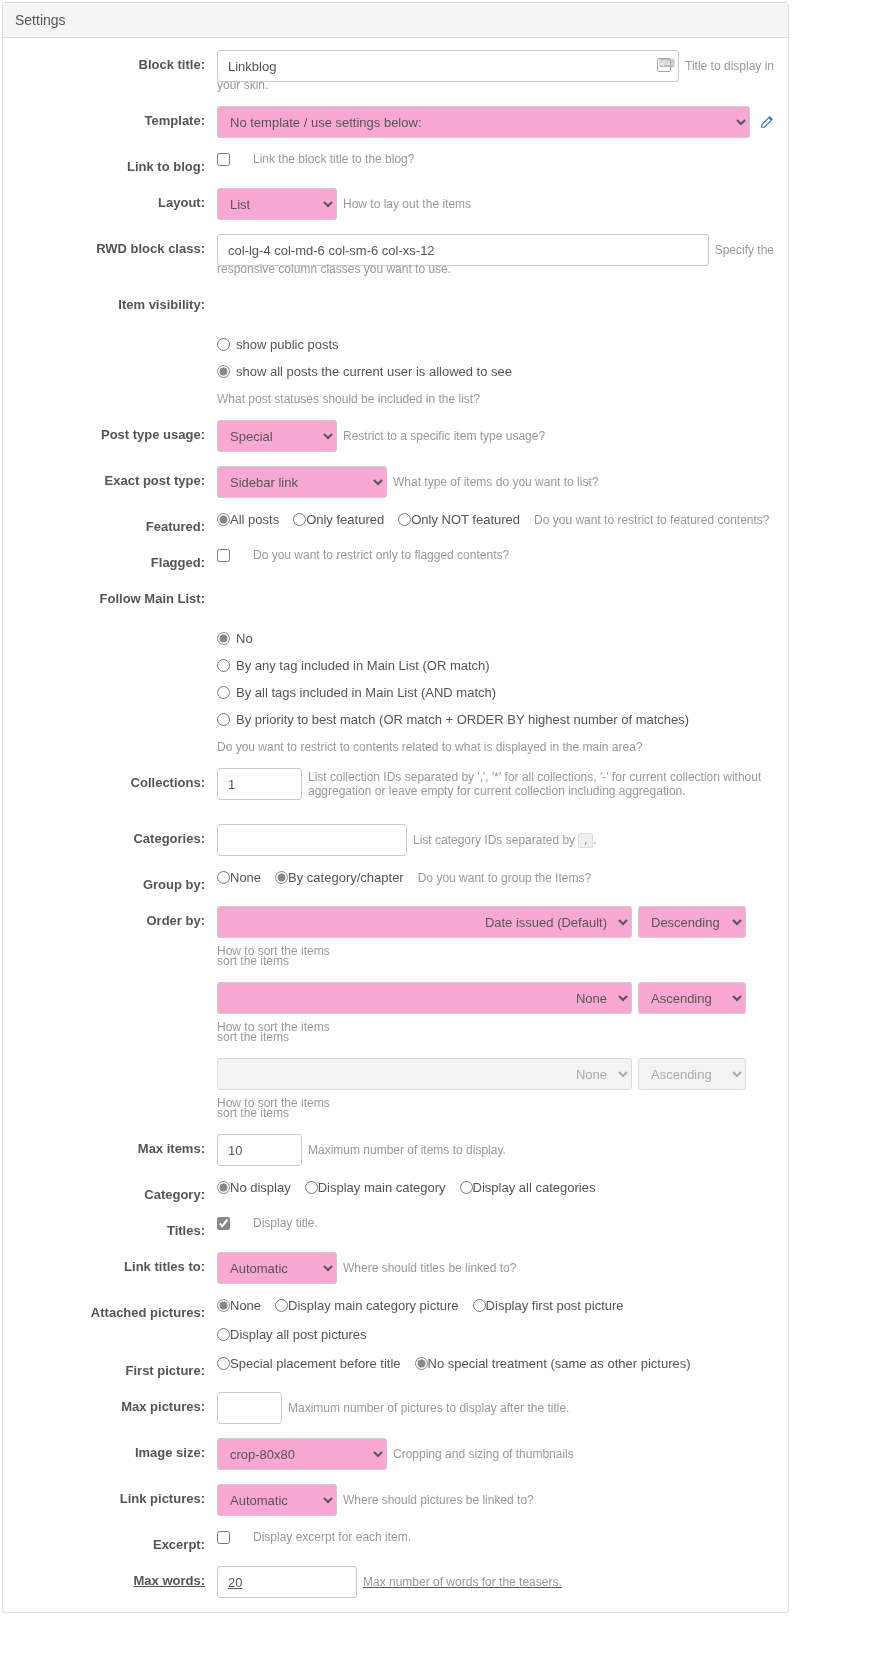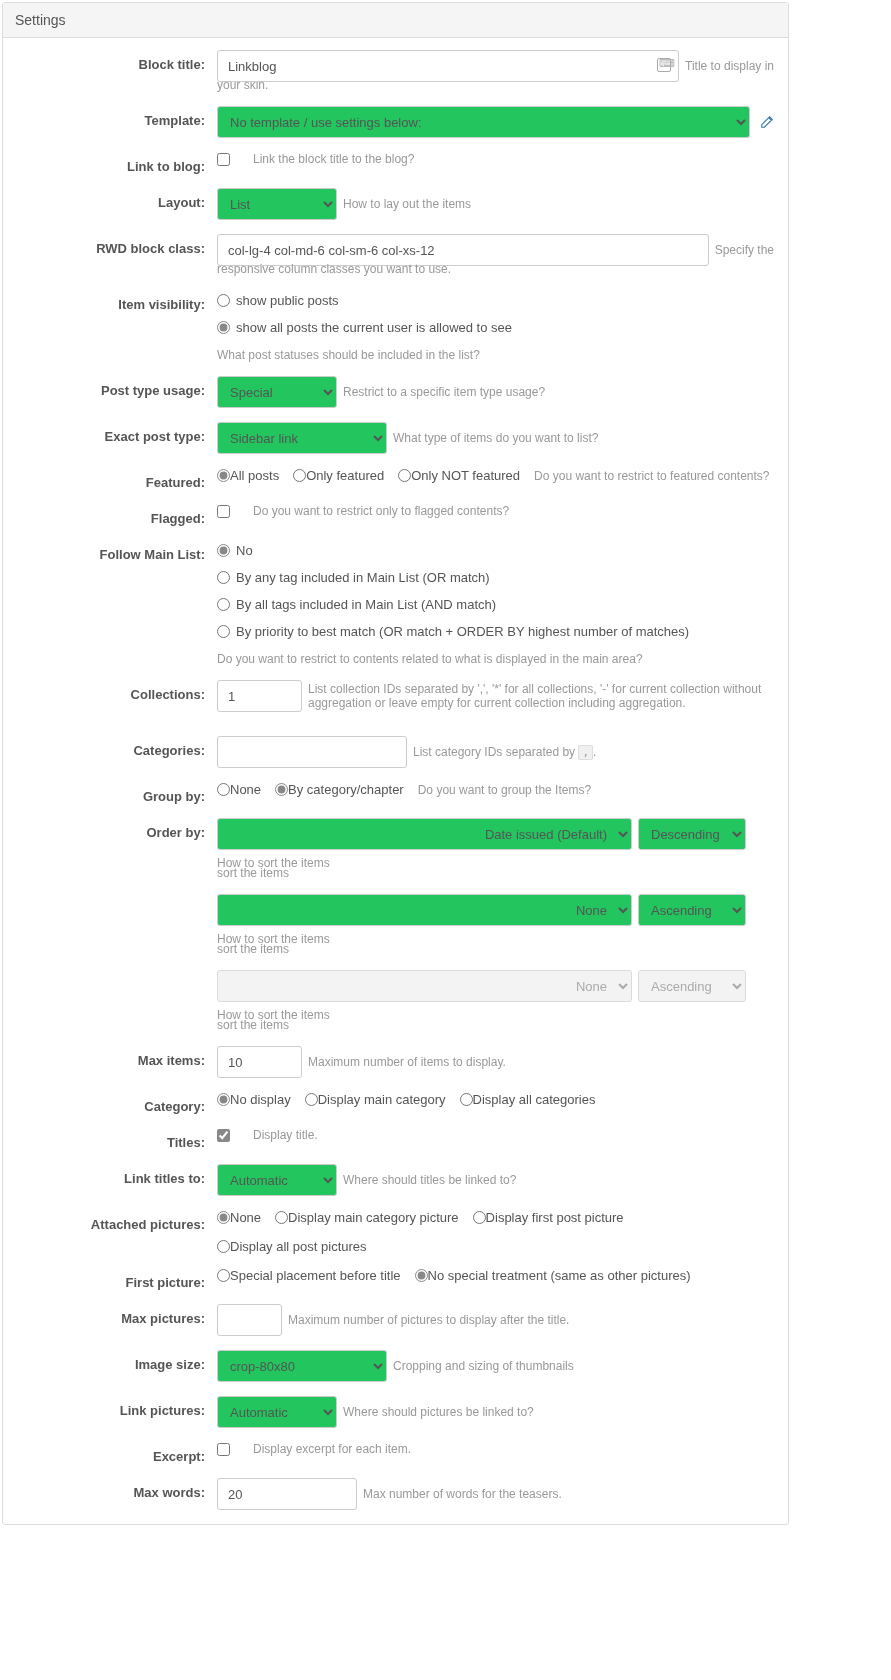--- a/index.html
+++ b/index.html
@@ -4,30 +4,30 @@
 <style>
 * { box-sizing: border-box; margin: 0; padding: 0; }
 body { font-family: -apple-system, BlinkMacSystemFont, "Segoe UI", Arial, sans-serif; font-size: 13px; color: #555; background: #fff; padding: 2px; }
 .panel { border: 1px solid #ddd; border-radius: 3px; width: 787px; }
 .panel-header { background: #f5f5f5; border-bottom: 1px solid #ddd; padding: 9px 12px; font-size: 14px; color: #555; }
 .panel-body { padding: 12px 14px 14px; }
 .row { display: flex; align-items: flex-start; margin-bottom: 14px; }
 .row.tight { margin-bottom: 6px; }
 .label-col { width: 200px; flex-shrink: 0; text-align: right; padding-right: 12px; font-weight: 700; color: #555; padding-top: 7px; }
 .input-col { flex: 1; display: flex; flex-wrap: wrap; align-items: center; gap: 6px; }
-.input-col.stack { flex-direction: column; align-items: stretch; }
+.input-col.stack { flex-direction: column; align-items: stretch; margin-top: 44px; }
 .help-inline { font-size: 12px; color: #999; }
 .help-block { font-size: 12px; color: #999; width: 100%; margin-top: 4px; }
 .help-block-offset { margin-left: 200px; font-size: 12px; color: #999; margin-top: -10px; margin-bottom: 14px; width: calc(100% - 220px); }
 input[type=text] { border: 1px solid #ccc; border-radius: 3px; padding: 6px 10px; font-size: 13px; color: #555; height: 32px; }
 input.w-full { flex: 1; }
 input.w-sm { width: 85px; }
 input.w-sm2 { width: 65px; }
 input.w-md { width: 190px; }
-select { border: 1px solid #ccc; border-radius: 3px; padding: 5px 8px; font-size: 13px; color: #555; background: #22c55e; height: 32px; }
+select { border: 1px solid #ccc; border-radius: 3px; padding: 5px 8px; font-size: 13px; color: #555; background: #f9a8d4; height: 32px; }
 select.w-sm { width: 120px; }
 select.w-md { width: 170px; }
 select.w-lg { width: 415px; text-align: right; }
 select.w-full { flex: 1; }
 select.w-order { width: 108px; }
 select.disabled { background: #eee; color: #888; }
 .edit-icon { width: 14px; height: 14px; margin-left: 4px; }
 .radio-line { display: flex; align-items: center; gap: 6px; padding: 3px 0; font-size: 13px; color: #555; }
 .radio-inline-group { display: flex; flex-wrap: wrap; align-items: center; gap: 14px; }
 .radio-opt { display: flex; align-items: center; font-size: 13px; color: #555; }
@@ -348,21 +348,21 @@
 
     <div class="row">
       <div class="label-col">Excerpt:</div>
       <div class="input-col cb-line">
         <input type="checkbox" style="">
         <span class="help-inline">Display excerpt for each item.</span>
       </div>
     </div>
 
 
-    <div class="row" style="margin-bottom:0;">
+    <div class="row" style="margin-bottom:0;text-decoration:underline;">
       <div class="label-col">Max words:</div>
       <div class="input-col">
         <input type="text" style="width: 140px;" value="20">
         <span class="help-inline">Max number of words for the teasers.</span>
       </div>
     </div>
 
   </div>
 </div>
 

